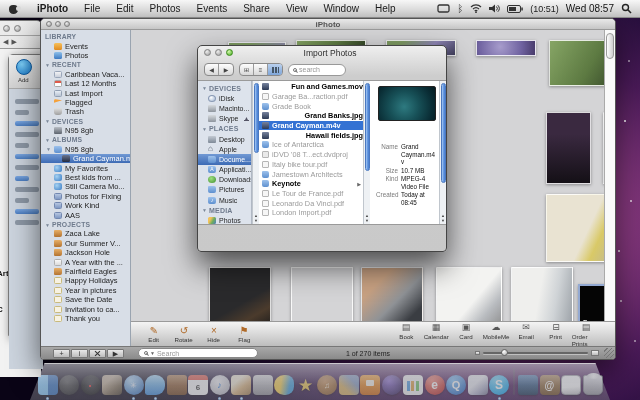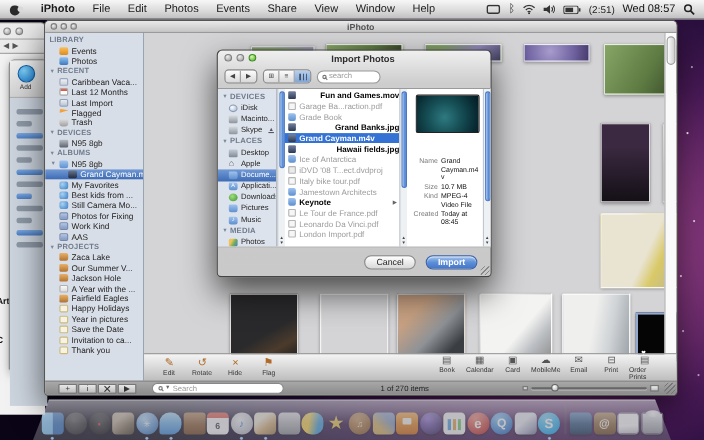--- a/index.html
+++ b/index.html
@@ -131,21 +131,21 @@
   .grip{position:absolute;right:1px;bottom:1px;width:10px;height:10px;
     background:repeating-linear-gradient(135deg,transparent 0 2px,#777 2px 3px);}
   
   .dlg{position:absolute;left:197px;top:45px;width:250px;height:207px;z-index:20;
     border-radius:5px 5px 4px 4px;border:1px solid #444;box-shadow:0 14px 30px rgba(0,0,0,.65);
     background:linear-gradient(#efefef,#cdcdcd 30px,#c9c9c9);overflow:hidden;}
   .dlg-title{height:13px;position:relative;display:flex;align-items:center;}
   .dlg-title .tl{display:flex;gap:4px;margin-left:6px;}
   .dlg-title .light{width:7px;height:7px;}
   .light.green{background:radial-gradient(circle at 35% 30%,#d8f8b0,#47b022);border-color:#3a8a1a;}
-  .dlg-title .ttl{position:absolute;left:16px;right:0;text-align:center;font-size:8.5px;font-weight:bold;color:#2d2d2d;}
+  .dlg-title .ttl{position:absolute;left:16px;right:0;text-align:center;font-size:8.5px;font-weight:normal;color:#2d2d2d;}
   .dlg-toolbar{height:21px;display:flex;align-items:center;gap:5px;padding:0 6px;}
   .seg{display:flex;border:1px solid #8a8a8a;border-radius:4px;overflow:hidden;height:13px;background:linear-gradient(#fdfdfd,#d8d8d8);}
   .seg>span{width:14px;display:flex;align-items:center;justify-content:center;font-size:6px;color:#444;border-right:1px solid #9a9a9a;}
   .seg>span:last-child{border-right:none;}
   .seg .on{background:linear-gradient(#b9d0ee,#7fa6d9);}
   .colglyph{width:7px;height:6px;background:repeating-linear-gradient(90deg,#456 0 1.6px,transparent 1.6px 3px);}
   .popup{display:flex;align-items:center;height:14px;flex:1;background:linear-gradient(#fdfdfd,#dcdcdc);
     border:1px solid #8a8a8a;border-radius:4px;padding-left:3px;font-size:8px;color:#111;gap:3px;}
   .popup .stepper{margin-left:auto;width:11px;height:12px;border-radius:3px;background:linear-gradient(#9cc0ef,#5585d0);
     color:#fff;font-size:5px;line-height:5px;display:flex;flex-direction:column;align-items:center;justify-content:center;}
@@ -825,25 +825,20 @@
               <span class="mlab">Created</span>
               <span class="mval">Today at 08:45</span>
             </div>
           </div>
       </div>
       <div class="aqsb">
         <div class="aqt" style="top:2px;height:100px;"></div>
         <div class="arrows">▲<br>▼</div>
       </div>
     </div>
-    <div class="dlg-bottom">
-      <div class="btn cancel">Cancel</div>
-      <div class="btn import">Import</div>
-      <div class="dgrip"></div>
-    </div>
   </div>
 
   <div class="menubar">
     <span class="apple"></span>
     <span style="display:flex;">
 
     <span class="mi b">iPhoto</span>
         <span class="mi">File</span>
         <span class="mi">Edit</span>
         <span class="mi">Photos</span>
@@ -872,21 +867,21 @@
             <path d="M7.5 2.5 A3 3 0 0 1 7.5 6.5 M8.8 1.2 A4.8 4.8 0 0 1 8.8 7.8" fill="none" stroke="#333" stroke-width="1"></path>
           </svg>
       </span>
       <span class="sicon">
         <svg width="16" height="8" viewBox="0 0 16 8">
             <rect x="0.5" y="0.5" width="13" height="7" rx="1.5" fill="none" stroke="#333"></rect>
             <rect x="2" y="2" width="7" height="4" fill="#333"></rect>
             <rect x="14.3" y="2.5" width="1.5" height="3" fill="#333"></rect>
           </svg>
       </span>
-      <span class="batt-txt">(2:51)</span>
+      <span class="batt-txt">(10:51)</span>
       <span class="clock">Wed 08:57</span>
       <span class="sicon">
         <svg width="11" height="11" viewBox="0 0 11 11">
             <circle cx="4.5" cy="4.5" r="3" fill="none" stroke="#222" stroke-width="1.4"></circle>
             <line x1="6.8" y1="6.8" x2="10" y2="10" stroke="#222" stroke-width="1.6"></line>
           </svg>
       </span>
     </span>
   </div>
 

